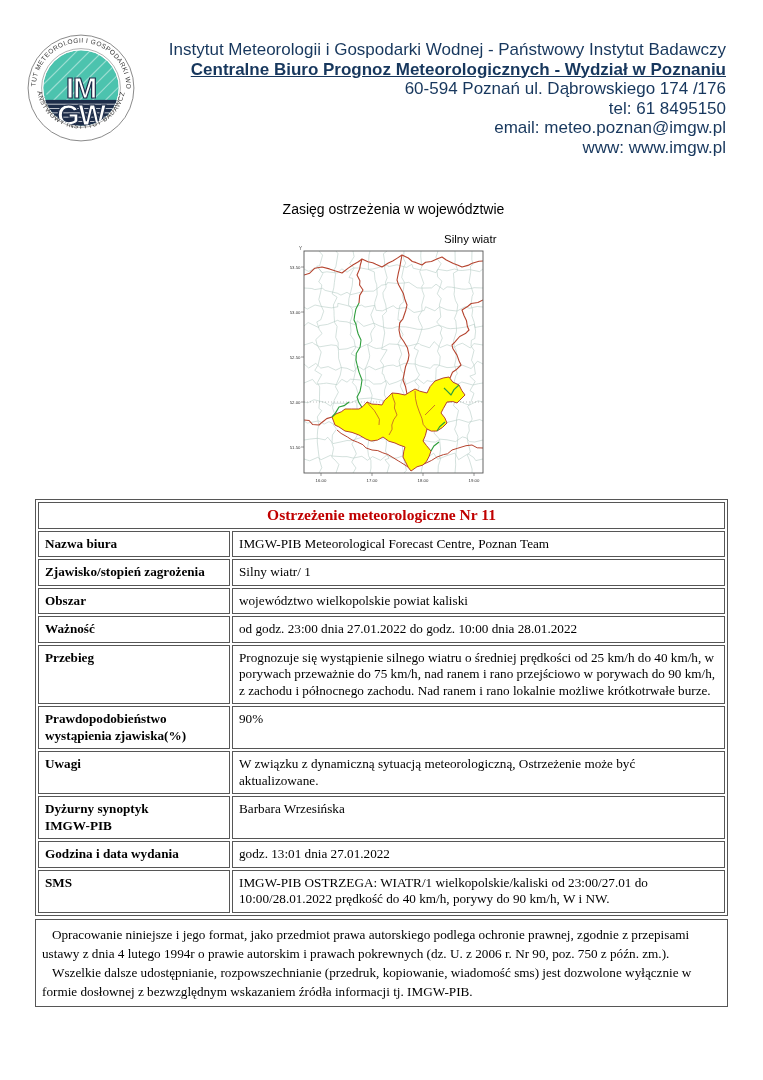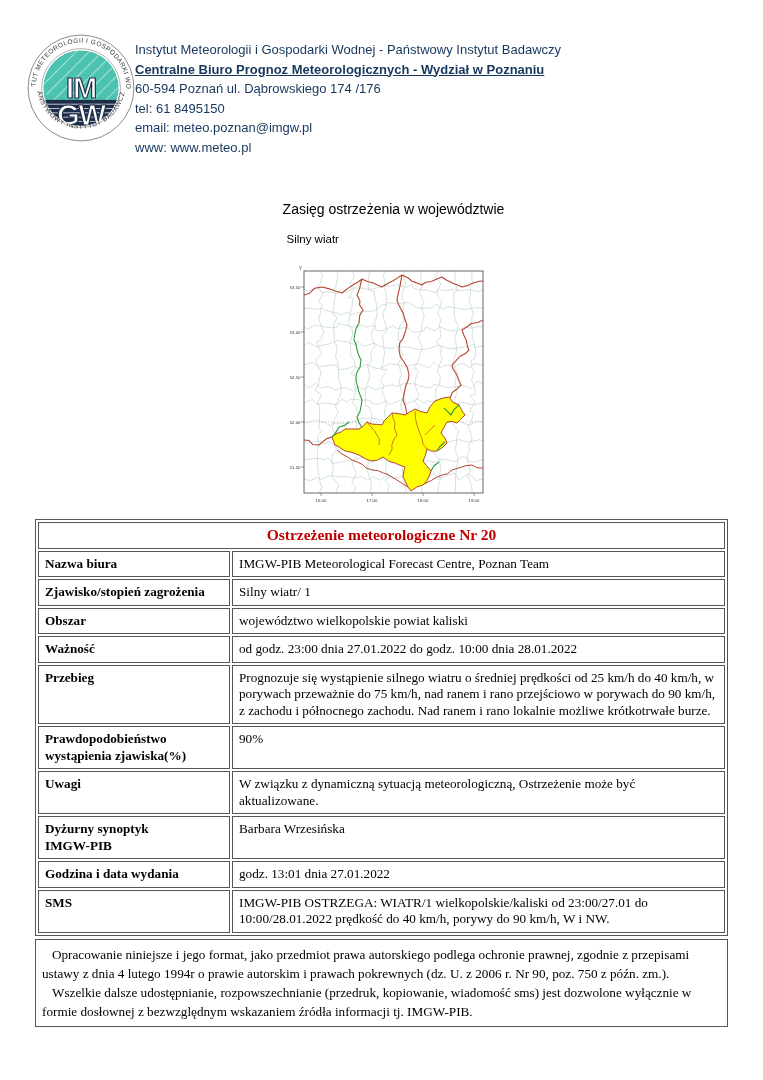--- a/index.html
+++ b/index.html
@@ -1,26 +1,26 @@
 <!DOCTYPE html>
 <html><head>
 <meta charset="utf-8">
 <style>
   html,body{margin:0;padding:0;background:#ffffff;}
   .page{position:relative;width:763px;height:1080px;background:#fff;overflow:hidden;
         font-family:"Liberation Sans",sans-serif;}
   
   .letterhead{display:flex;align-items:flex-start;padding:34px 37px 0 27px;}
   .logo-wrap{width:108px;height:108px;flex:0 0 auto;}
-  .head-text{flex:1;text-align:left;color:#17375d;font-size:13px;line-height:19.5px;padding-top:6px;}
+  .head-text{flex:1;text-align:right;color:#17375d;font-size:17px;line-height:19.5px;padding-top:6px;}
   .head-text .bold{font-weight:bold;text-decoration:underline;}
   
   .section-title{text-align:center;font-size:14px;color:#000;margin-top:44px;transform:translateX(12px);}
   .map-block{width:210px;margin:16px auto 0;transform:translateX(10px);}
-  .map-title{text-align:left;font-size:11.5px;color:#000;margin-bottom:20px;}
+  .map-title{text-align:right;font-size:11.5px;color:#000;margin-bottom:0;}
   
   table.warning{width:693px;margin:10px auto 0;border-collapse:separate;border-spacing:2px;
                 border:1px solid #565656;background:#fff;
                 font-family:"Liberation Serif",serif;font-size:13.2px;color:#000;}
   table.warning td{border:1px solid #565656;padding:4px 6px;vertical-align:top;line-height:16.5px;}
   td.title-cell{text-align:center;font-weight:bold;font-size:15.5px;color:#c00000;padding:5px 0;}
   td.label-cell{font-weight:bold;width:178px;white-space:pre-line;padding-left:4px;}
   td.value-cell b{font-weight:normal;}
   
   .footer-box{width:679px;margin:3px auto 0;border:1px solid #565656;padding:5px 6px;
@@ -76,21 +76,21 @@
           <text x="50" y="84" text-anchor="middle" font-size="27" font-weight="bold" letter-spacing="-1" fill="#ffffff" stroke="#1d2c49" stroke-width="1.1">GW</text>
         </g>
       </svg>
     </div>
     <div class="head-text">
       <div>Instytut Meteorologii i Gospodarki Wodnej - Państwowy Instytut Badawczy</div>
       <div class="bold">Centralne Biuro Prognoz Meteorologicznych - Wydział w Poznaniu</div>
       <div>60-594 Poznań ul. Dąbrowskiego 174 /176</div>
       <div>tel: 61 8495150</div>
       <div>email: meteo.poznan@imgw.pl</div>
-      <div>www: www.meteo.pl</div>
+      <div>www: www.imgw.pl</div>
     </div>
   </div>
 
   <div class="section-title">Zasięg ostrzeżenia w województwie</div>
 
   <div class="map-block">
     <div class="map-title">Silny wiatr</div>
     <svg id="map-svg" viewBox="0 0 210 240" width="210" height="240">
       <defs>
           <clipPath id="mapclip">
@@ -162,21 +162,21 @@
           <text x="136" y="236.5" font-size="4.3" fill="#333" text-anchor="middle">18.00</text>
           <line x1="187" y1="228" x2="187" y2="231" stroke="#555" stroke-width="0.6"></line>
           <text x="187" y="236.5" font-size="4.3" fill="#333" text-anchor="middle">19.00</text>
         </g>
     </svg>
   </div>
 
   <table class="warning">
     <tbody>
       <tr>
-        <td class="title-cell" colspan="2">Ostrzeżenie meteorologiczne Nr 20</td>
+        <td class="title-cell" colspan="2">Ostrzeżenie meteorologiczne Nr 11</td>
       </tr>
     <tr>
           <td class="label-cell">Nazwa biura</td>
           <td class="value-cell"><span>IMGW-PIB Meteorological Forecast Centre, Poznan Team</span></td>
         </tr>
         <tr>
           <td class="label-cell">Zjawisko/stopień zagrożenia</td>
           <td class="value-cell"><span>Silny wiatr/ 1</span></td>
         </tr>
         <tr>

